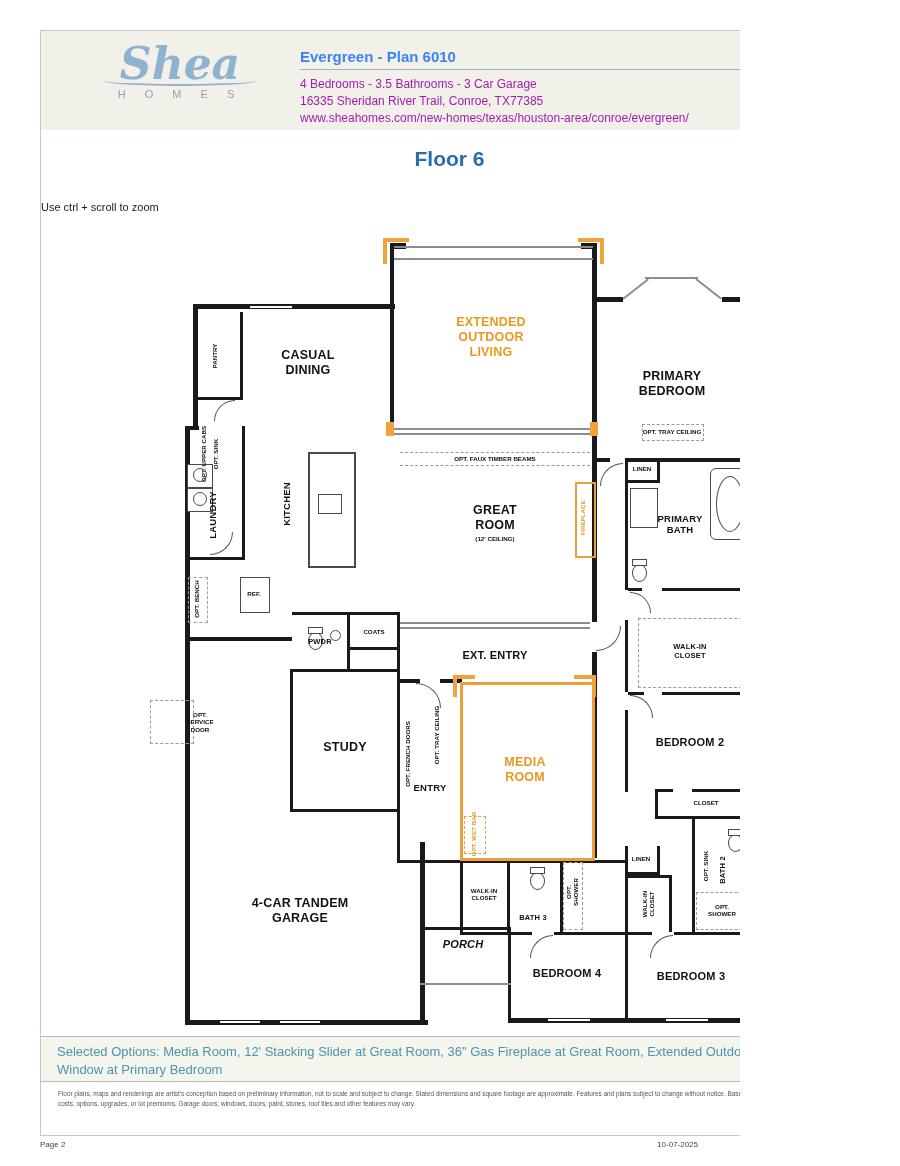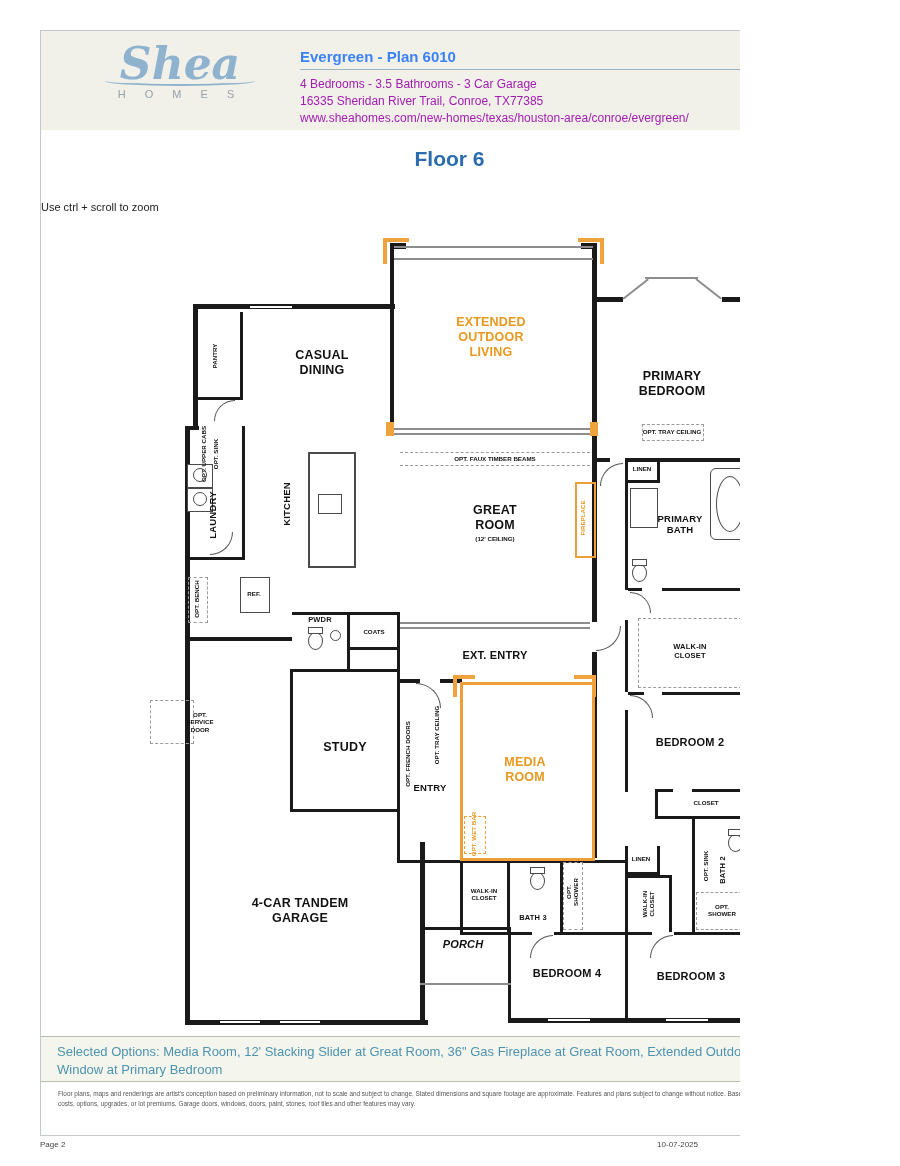--- a/index.html
+++ b/index.html
@@ -197,41 +197,41 @@
     <div class="arc" style="left:380px;top:703px;width:22px;height:22px;"></div>
     <div class="arc" style="left:500px;top:703px;width:22px;height:22px;"></div>
     <div class="arc" style="left:60px;top:300px;width:22px;height:22px;transform:rotate(180deg);"></div>
     <div class="arc" style="left:480px;top:360px;width:20px;height:20px;transform:rotate(90deg);"></div>
     <div class="arc" style="left:446px;top:394px;width:24px;height:24px;transform:rotate(180deg);"></div>
     <div class="arc" style="left:64px;top:168px;width:20px;height:20px;"></div>
 
     <div class="rm lg org" style="left:341px;top:105px;">EXTENDED
 OUTDOOR
 LIVING</div>
-    <div class="rm lg" style="left:172px;top:131px;text-align:center;">CASUAL
+    <div class="rm lg" style="left:158px;top:131px;text-align:center;">CASUAL
 DINING</div>
     <div class="rm xs vert" style="left:65px;top:124px;">PANTRY</div>
     <div class="rm lg" style="left:522px;top:152px;">PRIMARY
 BEDROOM</div>
     <div class="rm xs" style="left:522px;top:200px;">OPT. TRAY CEILING</div>
     <div class="rm md vert" style="left:63px;top:283px;">LAUNDRY</div>
     <div class="rm xs vert" style="left:54px;top:222px;">OPT. UPPER CABS</div>
     <div class="rm xs vert" style="left:66px;top:222px;">OPT. SINK</div>
     <div class="rm md vert" style="left:137px;top:272px;">KITCHEN</div>
     <div class="rm lg" style="left:345px;top:286px;">GREAT
 ROOM</div>
     <div class="rm xs" style="left:345px;top:307px;">(12' CEILING)</div>
     <div class="rm xs wbg" style="left:345px;top:227px;">OPT. FAUX TIMBER BEAMS</div>
     <div class="rm xs vert org" style="left:433px;top:286px;">FIREPLACE</div>
     <div class="rm md" style="left:530px;top:292px;">PRIMARY
 BATH</div>
     <div class="rm xs" style="left:492px;top:237px;">LINEN</div>
     <div class="rm xs vert" style="left:47px;top:367px;">OPT. BENCH</div>
     <div class="rm xs" style="left:104px;top:362px;">REF.</div>
-    <div class="rm sm" style="left:170px;top:388px;">PWDR</div>
+    <div class="rm sm" style="left:170px;top:410px;">PWDR</div>
     <div class="rm xs" style="left:224px;top:400px;">COATS</div>
     <div class="rm" style="left:345px;top:423px;">EXT. ENTRY</div>
     <div class="rm sm" style="left:540px;top:420px;">WALK-IN
 CLOSET</div>
     <div class="rm" style="left:540px;top:510px;">BEDROOM 2</div>
     <div class="rm lg" style="left:195px;top:515px;">STUDY</div>
     <div class="rm md" style="left:280px;top:556px;">ENTRY</div>
     <div class="rm xs vert" style="left:287px;top:503px;">OPT. TRAY CEILING</div>
     <div class="rm xs vert" style="left:258px;top:522px;">OPT. FRENCH DOORS</div>
     <div class="rm lg org" style="left:375px;top:538px;">MEDIA

